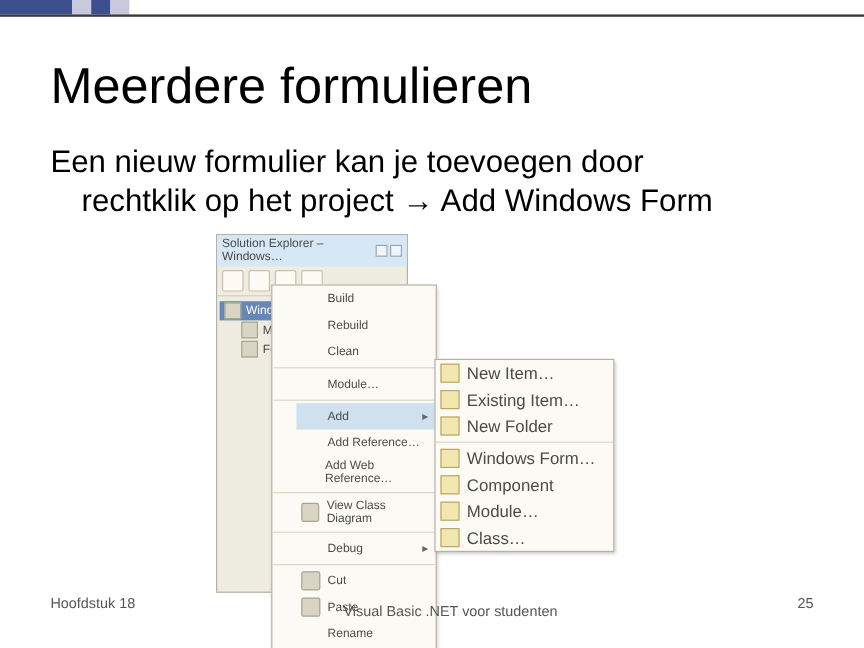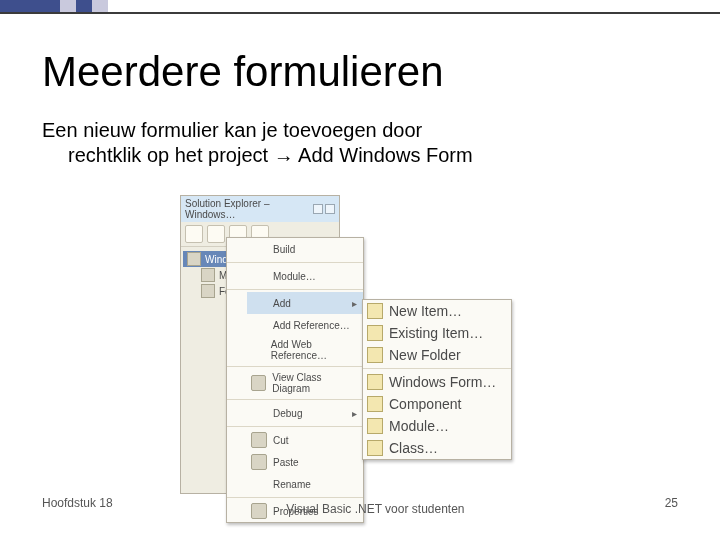--- a/index.html
+++ b/index.html
@@ -5,21 +5,21 @@
   html,body{margin:0;padding:0;background:#fff;font-family:Arial,Helvetica,sans-serif;}
   .slide{position:relative;width:720px;height:540px;box-sizing:border-box;padding-left:45px;}
   .topbar{position:absolute;left:0;right:0;top:0;height:12px;display:flex;}
   .topbar .a{width:60px;background:#3e4f8d;}
   .topbar .b{width:16px;background:#c9c9dd;}
   .topbar .c{width:16px;background:#3e4f8d;}
   .topbar .d{width:16px;background:#c9c9dd;}
   .topbar .e{flex:1;background:#fff;}
   .rule{position:absolute;left:0;right:0;top:12px;height:2px;background:#3b3b3b;}
   h1{position:absolute;left:42px;top:48px;margin:0;font-size:42px;font-weight:400;color:#000;}
-  .body{position:absolute;left:42px;right:42px;top:118px;font-size:20px;line-height:1.25;color:#000;}
+  .body{position:absolute;left:42px;right:42px;top:118px;font-size:26px;line-height:1.25;color:#000;}
   .body .indent{display:block;margin-left:26px;}
   .shot{position:absolute;left:180px;top:195px;width:330px;}
   .panel{background:#efede2;border:1px solid #b7b1a3;font-size:10px;color:#4a4a4a;box-sizing:border-box;}
   .titlebar{background:#d6e7f5;padding:2px 4px;display:flex;align-items:center;gap:4px;}
   .titlebar .dots{display:flex;gap:2px;margin-left:auto;}
   .titlebar .dots span{width:8px;height:8px;border:1px solid #9aa7b2;display:inline-block;background:#eef5fb;}
   .toolbar{display:flex;gap:4px;padding:3px 4px;border-bottom:1px solid #d3cfc1;}
   .toolbar .btn{width:16px;height:16px;border:1px solid #c5c0b0;background:#fdfbf3;border-radius:2px;}
   .tree{padding:4px 6px;}
   .tree-row{display:flex;align-items:center;gap:4px;padding:1px 0;}
@@ -92,20 +92,28 @@
         </div>
         <div style="height:190px;"></div>
       </div>
     </div>
 
     <div class="ctx">
       <div class="row">
           <span class="ic"></span>
           <span>Build</span>
         </div>
+      <div class="row">
+          <span class="ic"></span>
+          <span>Rebuild</span>
+        </div>
+      <div class="row">
+          <span class="ic"></span>
+          <span>Clean</span>
+        </div>
       <div class="sep"></div>
       <div class="row">
           <span class="ic"></span>
           <span>Module…</span>
         </div>
       <div class="sep"></div>
       <div class="row hl">
           <span class="ic"></span>
           <span>Add</span>
           <span class="arr">▸</span>

